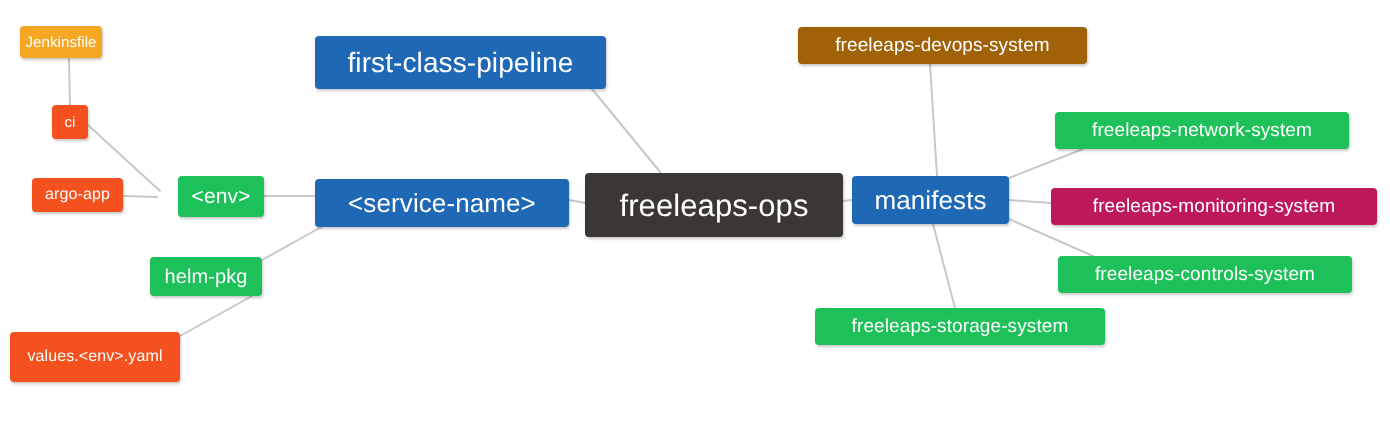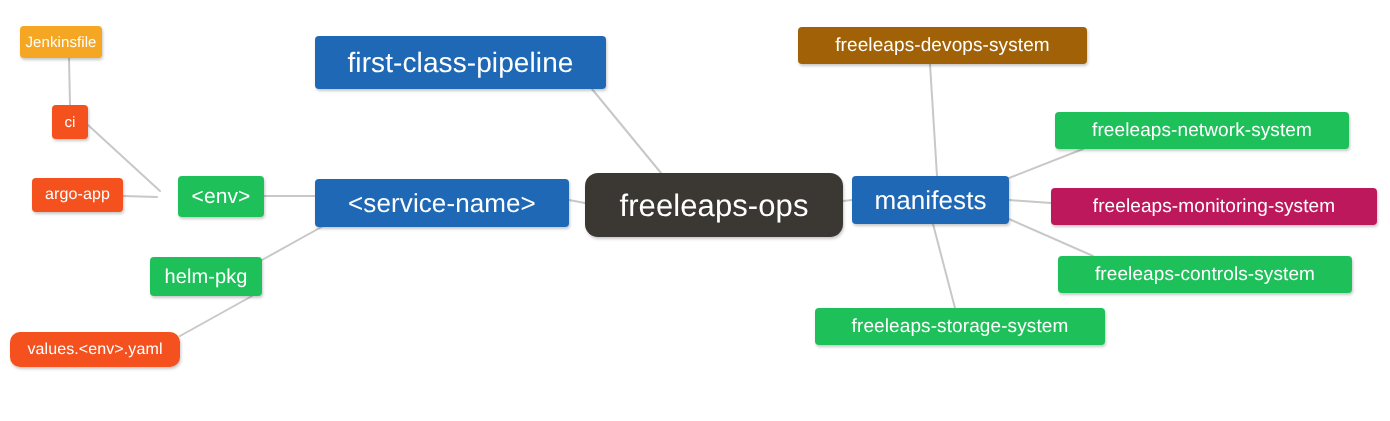--- a/index.html
+++ b/index.html
@@ -73,30 +73,30 @@
       </div>
       <div class="node" style="left: 32px; top: 178px; width: 91px; height: 34px; background: rgb(244, 81, 30); font-size: 16px; text-align: center;">
         <span class="node-label">argo-app</span>
       </div>
       <div class="node" style="left: 157px; top: 176px; width: 86px; height: 41px; background: rgb(30, 192, 90); font-size: 21px; margin-left: 21px;">
         <span class="node-label">&lt;env&gt;</span>
       </div>
       <div class="node" style="left: 150px; top: 257px; width: 112px; height: 39px; background: rgb(30, 192, 90); font-size: 20px;">
         <span class="node-label">helm-pkg</span>
       </div>
-      <div class="node" style="left: 10px; top: 332px; width: 170px; height: 35px; background: rgb(244, 81, 30); font-size: 16px; border-radius: 10px;">
+      <div class="node" style="left: 10px; top: 332px; width: 170px; height: 50px; background: rgb(244, 81, 30); font-size: 16px;">
         <span class="node-label">values.&lt;env&gt;.yaml</span>
       </div>
       <div class="node" style="left: 315px; top: 36px; width: 291px; height: 53px; background: rgb(31, 104, 181); font-size: 28px;">
         <span class="node-label">first-class-pipeline</span>
       </div>
       <div class="node" style="left: 315px; top: 172px; width: 254px; height: 48px; background: rgb(31, 104, 181); font-size: 26px; margin-top: 7px;">
         <span class="node-label">&lt;service-name&gt;</span>
       </div>
-      <div class="node" style="left: 585px; top: 173px; width: 258px; height: 64px; background: rgb(59, 55, 51); font-size: 31px; border-radius: 13px;">
+      <div class="node" style="left: 585px; top: 173px; width: 258px; height: 64px; background: rgb(59, 55, 51); font-size: 31px;">
         <span class="node-label">freeleaps-ops</span>
       </div>
       <div class="node" style="left: 852px; top: 176px; width: 157px; height: 48px; background: rgb(31, 104, 181); font-size: 26px;">
         <span class="node-label">manifests</span>
       </div>
       <div class="node" style="left: 798px; top: 27px; width: 289px; height: 37px; background: #a16207; font-size: 19px;">
         <span class="node-label">freeleaps-devops-system</span>
       </div>
       <div class="node" style="left: 1055px; top: 112px; width: 294px; height: 37px; background: rgb(30, 192, 90); font-size: 19px;">
         <span class="node-label">freeleaps-network-system</span>

